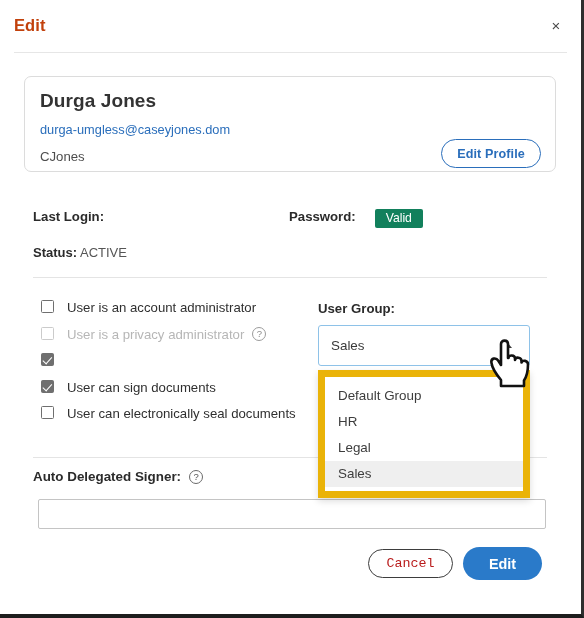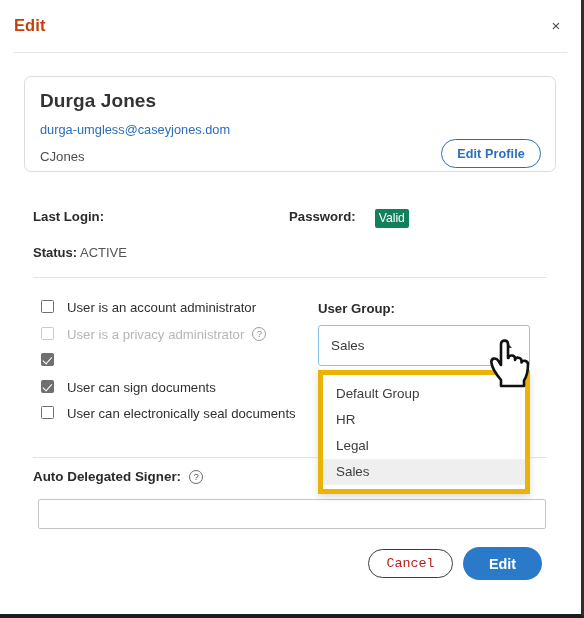--- a/index.html
+++ b/index.html
@@ -133,21 +133,21 @@
     top: 209px;
     font-size: 13.2px;
     display: flex;
     gap: 19px;
   }
   .badge-valid {
     display: inline-block;
     background: #12805c;
     color: #ffffff;
     font-size: 12.2px;
-    padding: 2px 4px 3px;
+    padding: 2px 11px 3px;
     border-radius: 2px;
     line-height: 1.15;
   }
   .row-status {
     position: absolute;
     left: 33px;
     top: 245px;
     font-size: 13px;
   }
   .status-val {
@@ -268,21 +268,21 @@
     border-right: 5.5px solid transparent;
     border-bottom: 6px solid #3a3a3a;
   }
 
   .dropdown-list {
     position: absolute;
     left: 318px;
     top: 370px;
     width: 212px;
     background: #ffffff;
-    border: 5px solid #eab308;
+    border: 7px solid #eab308;
     box-shadow: 0 3px 7px rgba(0,0,0,0.14);
     padding: 6px 0 4px;
     z-index: 30;
   }
   .dd-option {
     height: 26px;
     line-height: 26px;
     padding-left: 13px;
     font-size: 13.4px;
     color: #3d3d3d;

